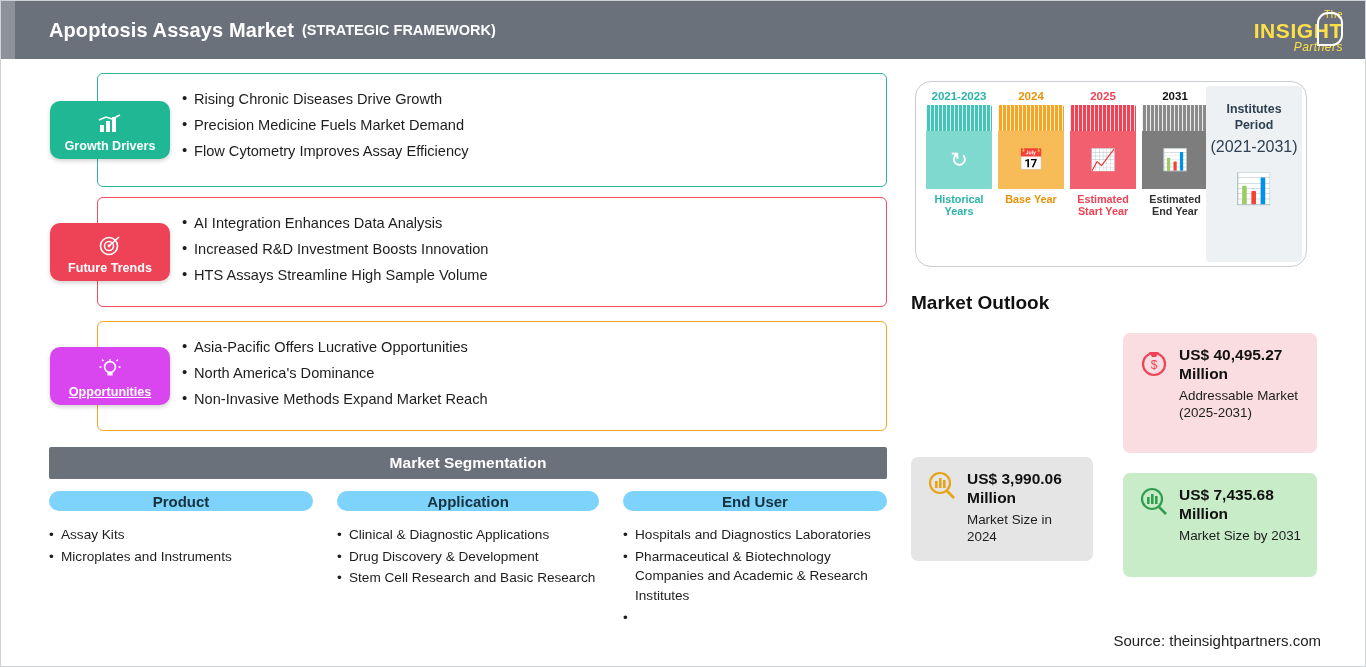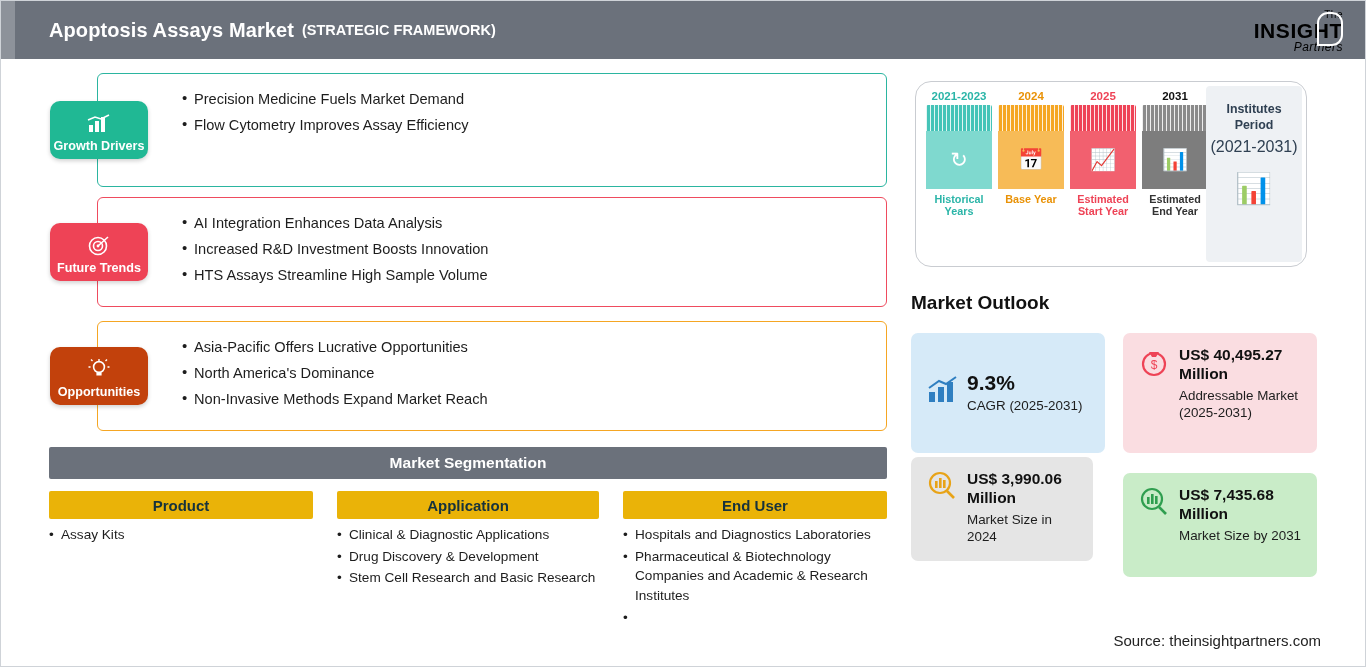--- a/index.html
+++ b/index.html
@@ -48,21 +48,21 @@
     margin-left: 8px;
     color: #ffffff;
     font-size: 14.5px;
     font-weight: bold;
   }
   .logo {
     position: absolute;
     right: 22px;
     top: 9px;
     text-align: right;
-    color: #000000;
+    color: #fde047;
     line-height: 1;
   }
   .logo-l1 {
     font-size: 10px;
     letter-spacing: .5px;
   }
   .logo-l2 {
     font-size: 21px;
     font-weight: bold;
     letter-spacing: .6px;
@@ -108,21 +108,21 @@
     left: -12px;
     top: 4px;
     font-size: 15px;
     color: #1d1d1d;
   }
   .pill {
     position: absolute;
     left: -48px;
     top: 50%;
     transform: translateY(-50%);
-    width: 98px;
+    width: 120px;
     height: 58px;
     border-radius: 10px;
     color: #ffffff;
     text-align: center;
     box-shadow: 0 2px 4px rgba(0,0,0,.18);
     display: flex;
     flex-direction: column;
     align-items: center;
     justify-content: flex-end;
     padding-bottom: 6px;
@@ -134,49 +134,49 @@
   }
   .pill .pill-icon {
     margin-bottom: 2px;
     line-height: 1;
   }
   #row-growth { top: 72px; height: 114px; border: 1.4px solid #2bb5a0; }
   #row-trends { top: 196px; height: 110px; border: 1.4px solid #ef4b5e; }
   #row-opps   { top: 320px; height: 110px; border: 1.4px solid #f5a623; }
   #pill-growth { background: #20b894; }
   #pill-trends { background: #ee4356; }
-  #pill-opps   { background: #c2410c; }
+  #pill-opps   { background: #d946ef; text-decoration: underline; }
   
   .seg-title {
     position: absolute;
     left: 48px;
     top: 446px;
     width: 838px;
     height: 32px;
     background: #6b717b;
     color: #ffffff;
     font-size: 15.5px;
     font-weight: bold;
     display: flex;
     align-items: center;
     justify-content: center;
     border-radius: 2px;
   }
   .seg-col-head {
     position: absolute;
     top: 490px;
-    height: 28px;
-    background: #eab308;
+    height: 20px;
+    background: #7dd3fc;
     color: #16323c;
     font-size: 15px;
     font-weight: bold;
     display: flex;
     align-items: center;
     justify-content: center;
-    border-radius: 2px;
+    border-radius: 14px;
   }
   #seg-head-0 { left: 48px;  width: 264px; }
   #seg-head-1 { left: 336px; width: 262px; }
   #seg-head-2 { left: 622px; width: 264px; }
   .seg-list {
     position: absolute;
     top: 524px;
     margin: 0;
     padding: 0;
     list-style: none;
@@ -354,20 +354,21 @@
         <svg width="28" height="20" viewBox="0 0 28 20" aria-hidden="true">
           <rect x="4" y="11" width="4" height="7" fill="#ffffff"></rect>
           <rect x="10" y="7" width="4" height="11" fill="#ffffff"></rect>
           <rect x="16" y="3" width="4" height="15" fill="#ffffff"></rect>
           <path d="M3 6 L10 3 L16 5 L24 1" stroke="#ffffff" stroke-width="1.6" fill="none"></path>
         </svg>
       </div>
       <div class="pill-label">Growth Drivers</div>
     </div>
     <ul class="bullets">
+      <li>Rising Chronic Diseases Drive Growth</li>
       <li>Precision Medicine Fuels Market Demand</li>
       <li>Flow Cytometry Improves Assay Efficiency</li>
     </ul>
   </div>
 
   <div class="row" id="row-trends">
     <div class="pill" id="pill-trends">
       <div class="pill-icon">
         <svg width="26" height="22" viewBox="0 0 26 22" aria-hidden="true">
           <circle cx="12" cy="12" r="8.5" fill="none" stroke="#ffffff" stroke-width="1.6"></circle>
@@ -404,20 +405,21 @@
   </div>
 
   <div class="seg-title">Market Segmentation</div>
 
   <div class="seg-col-head" id="seg-head-0">Product</div>
   <div class="seg-col-head" id="seg-head-1">Application</div>
   <div class="seg-col-head" id="seg-head-2">End User</div>
 
   <ul class="seg-list" id="seg-list-0">
     <li>Assay Kits</li>
+    <li>Microplates and Instruments</li>
   </ul>
   <ul class="seg-list" id="seg-list-1">
     <li>Clinical &amp; Diagnostic Applications</li>
     <li>Drug Discovery &amp; Development</li>
     <li>Stem Cell Research and Basic Research</li>
   </ul>
   <ul class="seg-list" id="seg-list-2">
     <li>Hospitals and Diagnostics Laboratories</li>
     <li>Pharmaceutical &amp; Biotechnology Companies and Academic &amp; Research Institutes</li>
     <li></li>
@@ -458,34 +460,20 @@
 
     <div class="tl-assess">
       <div class="a1">Institutes Period</div>
       <div class="a2">(2021-2031)</div>
       <div class="a-art">📊</div>
     </div>
   </div>
 
   <div class="outlook-title">Market Outlook</div>
 
-  <div class="stat" id="stat-0">
-    <div class="stat-icon" style="color:#2f7fc1">
-      <svg width="34" height="30" viewBox="0 0 34 30" aria-hidden="true">
-        <rect x="4" y="16" width="6" height="10" fill="#2f7fc1"></rect>
-        <rect x="13" y="11" width="6" height="15" fill="#2f7fc1"></rect>
-        <rect x="22" y="6" width="6" height="20" fill="#2f7fc1"></rect>
-        <path d="M4 12 L14 5 L21 8 L31 1" stroke="#2f7fc1" stroke-width="2" fill="none"></path>
-      </svg>
-    </div>
-    <div class="stat-text">
-      <div class="stat-big">9.3%</div>
-      <div class="stat-sub">CAGR (2025-2031)</div>
-    </div>
-  </div>
 
   <div class="stat" id="stat-1">
     <div class="stat-icon" style="color:#ee4356">
       <svg width="34" height="34" viewBox="0 0 34 34" aria-hidden="true">
         <circle cx="17" cy="19" r="11" fill="none" stroke="#ee4356" stroke-width="2.2"></circle>
         <text x="17" y="24" font-size="12" fill="#ee4356" text-anchor="middle" font-family="Liberation Sans, sans-serif">$</text>
         <path d="M12 7 L22 7 L19 12 L15 12 Z" fill="#ee4356"></path>
       </svg>
     </div>
     <div class="stat-text">

